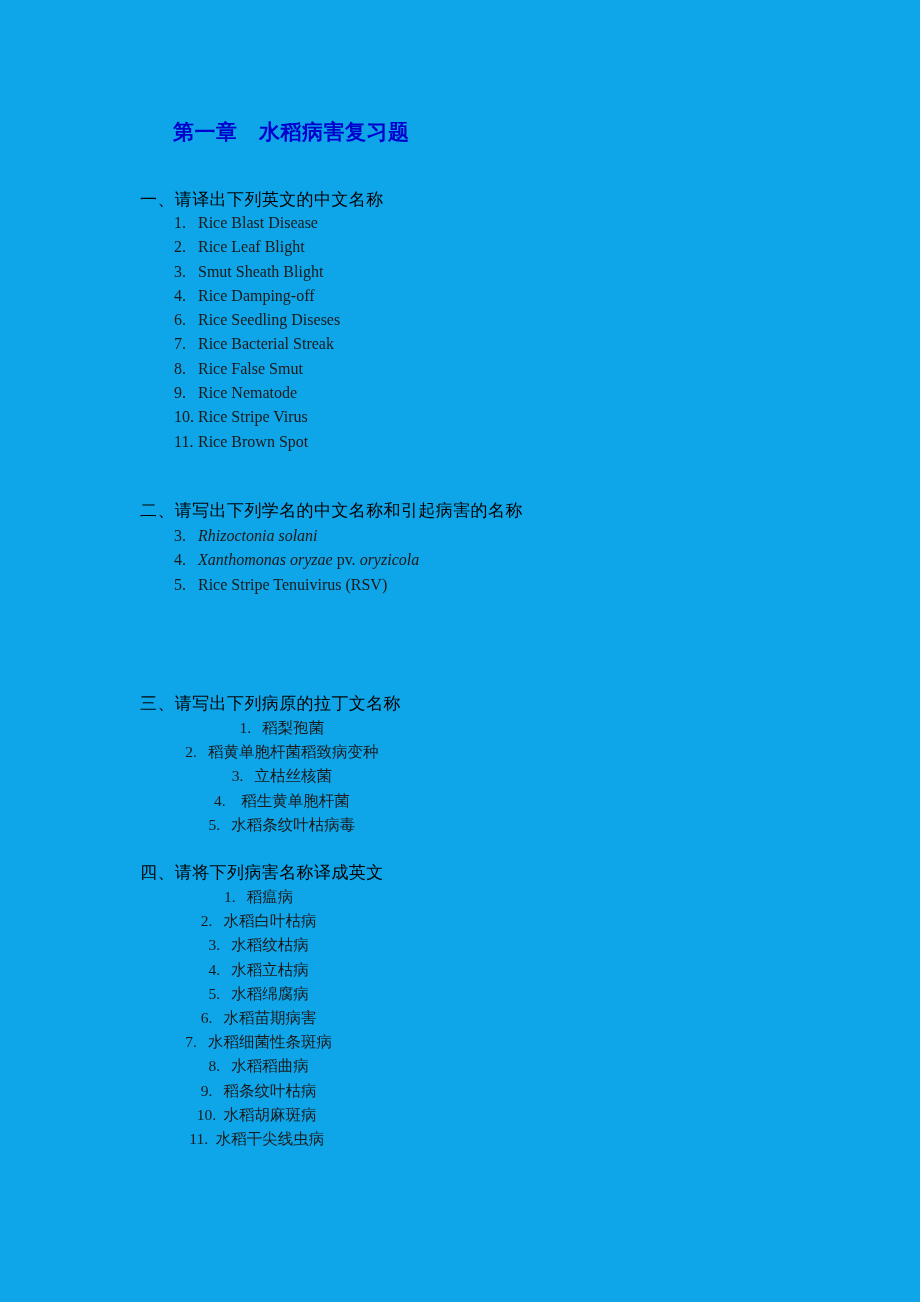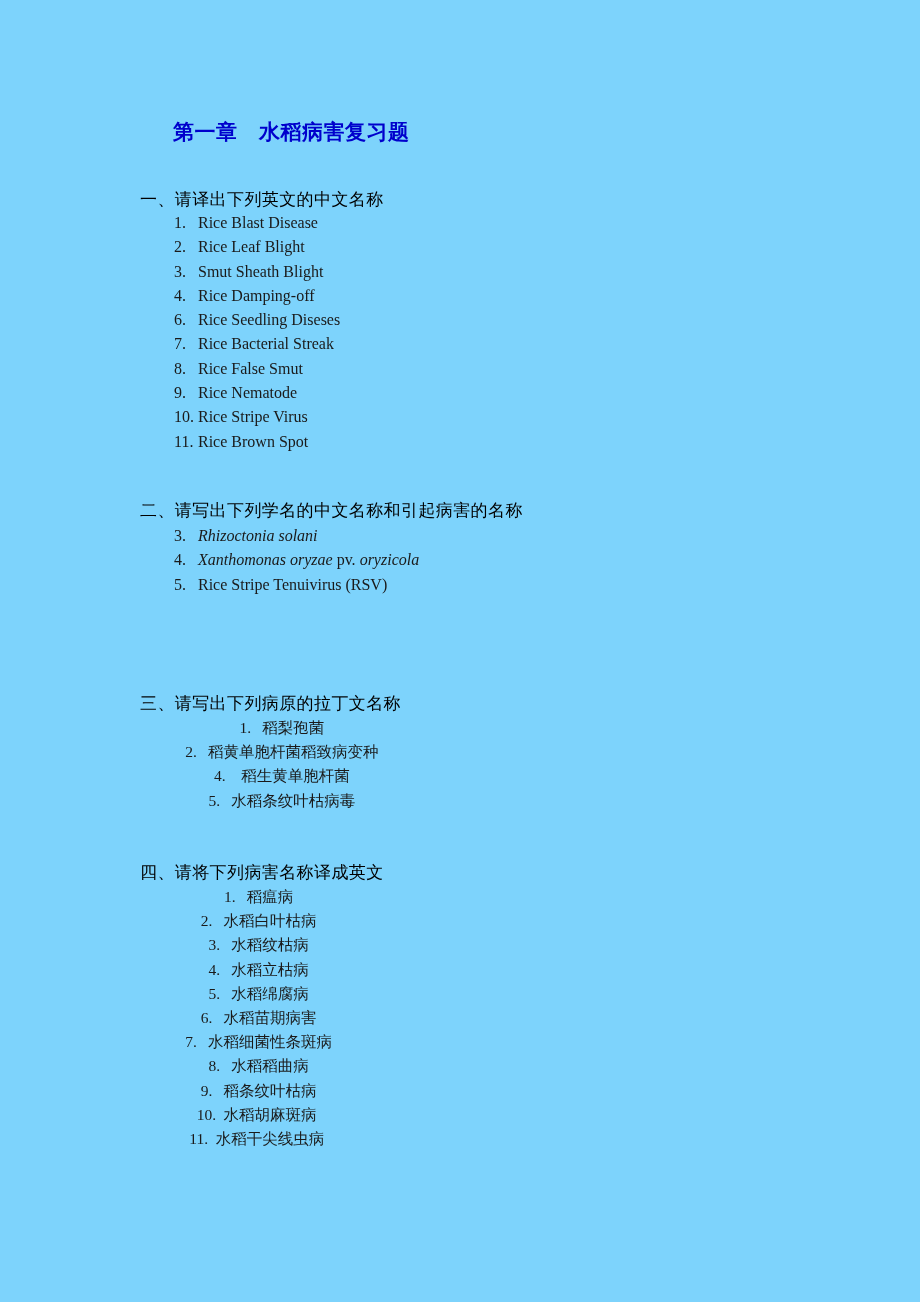--- a/index.html
+++ b/index.html
@@ -16,21 +16,21 @@
     color: #000000;
     -webkit-font-smoothing: antialiased;
   }
 
   .page {
     position: relative;
     width: 920px;
     height: 1302px;
     box-sizing: border-box;
     padding: 0;
-    background: #7dd3fc;
+    background: #0ea5e9;
   }
 
   .content {
     position: absolute;
     left: 0;
     top: 0;
     width: 920px;
   }
 
   
@@ -146,20 +146,21 @@
     <ul class="list list-en" id="sec2-list">
         <li><span class="num">3.</span><span class="it"> Rhizoctonia solani</span></li>
         <li><span class="num">4.</span><span class="it"> Xanthomonas oryzae</span><span class="ro"> pv.</span><span class="it"> oryzicola</span></li>
         <li><span class="num">5.</span><span class="ro"> Rice Stripe Tenuivirus (RSV)</span></li>
       </ul>
 
     <h2 class="sec-head" id="sec3-head">三、请写出下列病原的拉丁文名称</h2>
     <ul class="list list-cn" id="sec3-list">
         <li><span class="num">1.</span><span class="txt">稻梨孢菌</span></li>
         <li><span class="num">2.</span><span class="txt">稻黄单胞杆菌稻致病变种</span></li>
+        <li><span class="num">3.</span><span class="txt">立枯丝核菌</span></li>
         <li><span class="num">4.</span><span class="txt"> 稻生黄单胞杆菌</span></li>
         <li><span class="num">5.</span><span class="txt">水稻条纹叶枯病毒</span></li>
       </ul>
 
     <h2 class="sec-head" id="sec4-head">四、请将下列病害名称译成英文</h2>
     <ul class="list list-cn" id="sec4-list">
         <li><span class="num">1.</span><span class="txt">稻瘟病</span></li>
         <li><span class="num">2.</span><span class="txt">水稻白叶枯病</span></li>
         <li><span class="num">3.</span><span class="txt">水稻纹枯病</span></li>
         <li><span class="num">4.</span><span class="txt">水稻立枯病</span></li>

